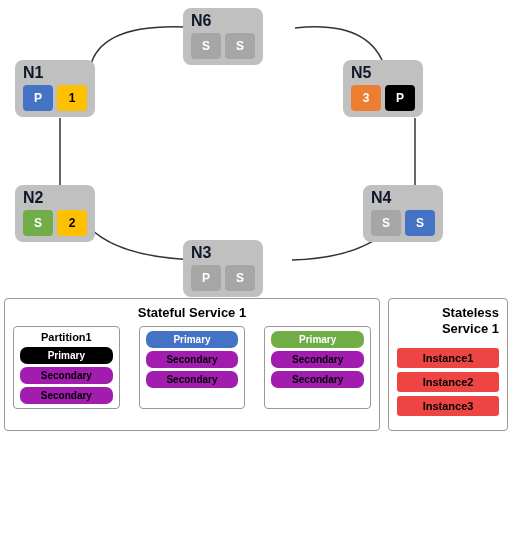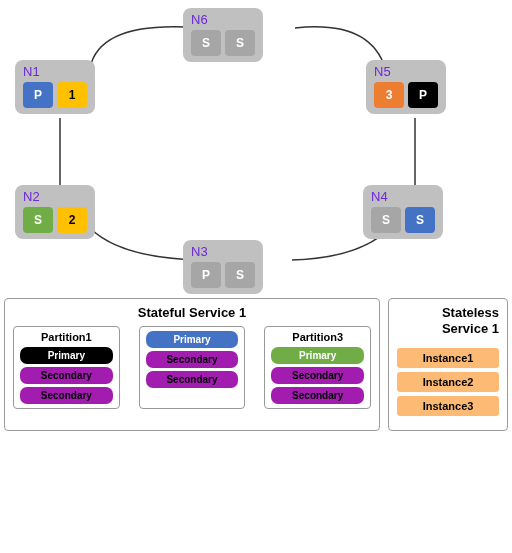--- a/index.html
+++ b/index.html
@@ -22,23 +22,23 @@
     .node {
       position: absolute;
       background: #c0c0c0;
       border-radius: 8px;
       padding: 4px 8px 6px 8px;
       display: flex;
       flex-direction: column;
       align-items: flex-start;
     }
     .node-label {
-      font-size: 13px;
-      font-weight: normal;
-      color: #6d28d9;
+      font-size: 16px;
+      font-weight: bold;
+      color: #0f172a;
       margin-bottom: 3px;
     }
     .node-chips {
       display: flex;
       gap: 4px;
     }
     .chip {
       width: 30px;
       height: 26px;
       border-radius: 4px;
@@ -52,21 +52,21 @@
     .chip-blue   { background: #4472c4; }
     .chip-yellow { background: #ffc000; color:#000; }
     .chip-green  { background: #70ad47; }
     .chip-black  { background: #000; }
     .chip-gray   { background: #a6a6a6; }
     .chip-orange { background: #ed7d31; }
 
     
     #n6 { top: 8px;   left: 183px; }
     #n1 { top: 60px;  left: 15px; }
-    #n5 { top: 60px;  left: 366px; }
+    #n5 { top: 60px;  left: 343px; }
     #n2 { top: 185px; left: 15px; }
     #n4 { top: 185px; left: 363px; }
     #n3 { top: 240px; left: 183px; }
 
     
     #connector-svg {
       position: absolute;
       top: 0; left: 0;
       width: 512px;
       height: 295px;
@@ -140,21 +140,21 @@
     .role-secondary     { background: #a21caf; color: #000; }
 
     .instance-chip {
       border-radius: 3px;
       text-align: center;
       font-size: 11px;
       font-weight: bold;
       padding: 4px 6px;
       margin-bottom: 4px;
       color: #000;
-      background: #fdba74;
+      background: #ef4444;
     }
     .instance-chip:last-child { margin-bottom: 8px; }
 
     .stateless-title {
       text-align: right;
       font-size: 13px;
       font-weight: bold;
       color: #000;
       margin-bottom: 12px;
       line-height: 1.2;
@@ -243,21 +243,20 @@
         <div class="role-chip role-secondary">Secondary</div>
       </div>
 
       <div class="partition-box">
         <div class="role-chip role-primary-blue">Primary</div>
         <div class="role-chip role-secondary">Secondary</div>
         <div class="role-chip role-secondary">Secondary</div>
       </div>
 
       <div class="partition-box">
-        <div class="partition-title">Partition3</div>
         <div class="role-chip role-primary-green">Primary</div>
         <div class="role-chip role-secondary">Secondary</div>
         <div class="role-chip role-secondary">Secondary</div>
       </div>
 
     </div>
   </div>
 
   <div class="legend-box" id="stateless-box">
     <div class="stateless-title">Stateless<br>Service 1</div>

